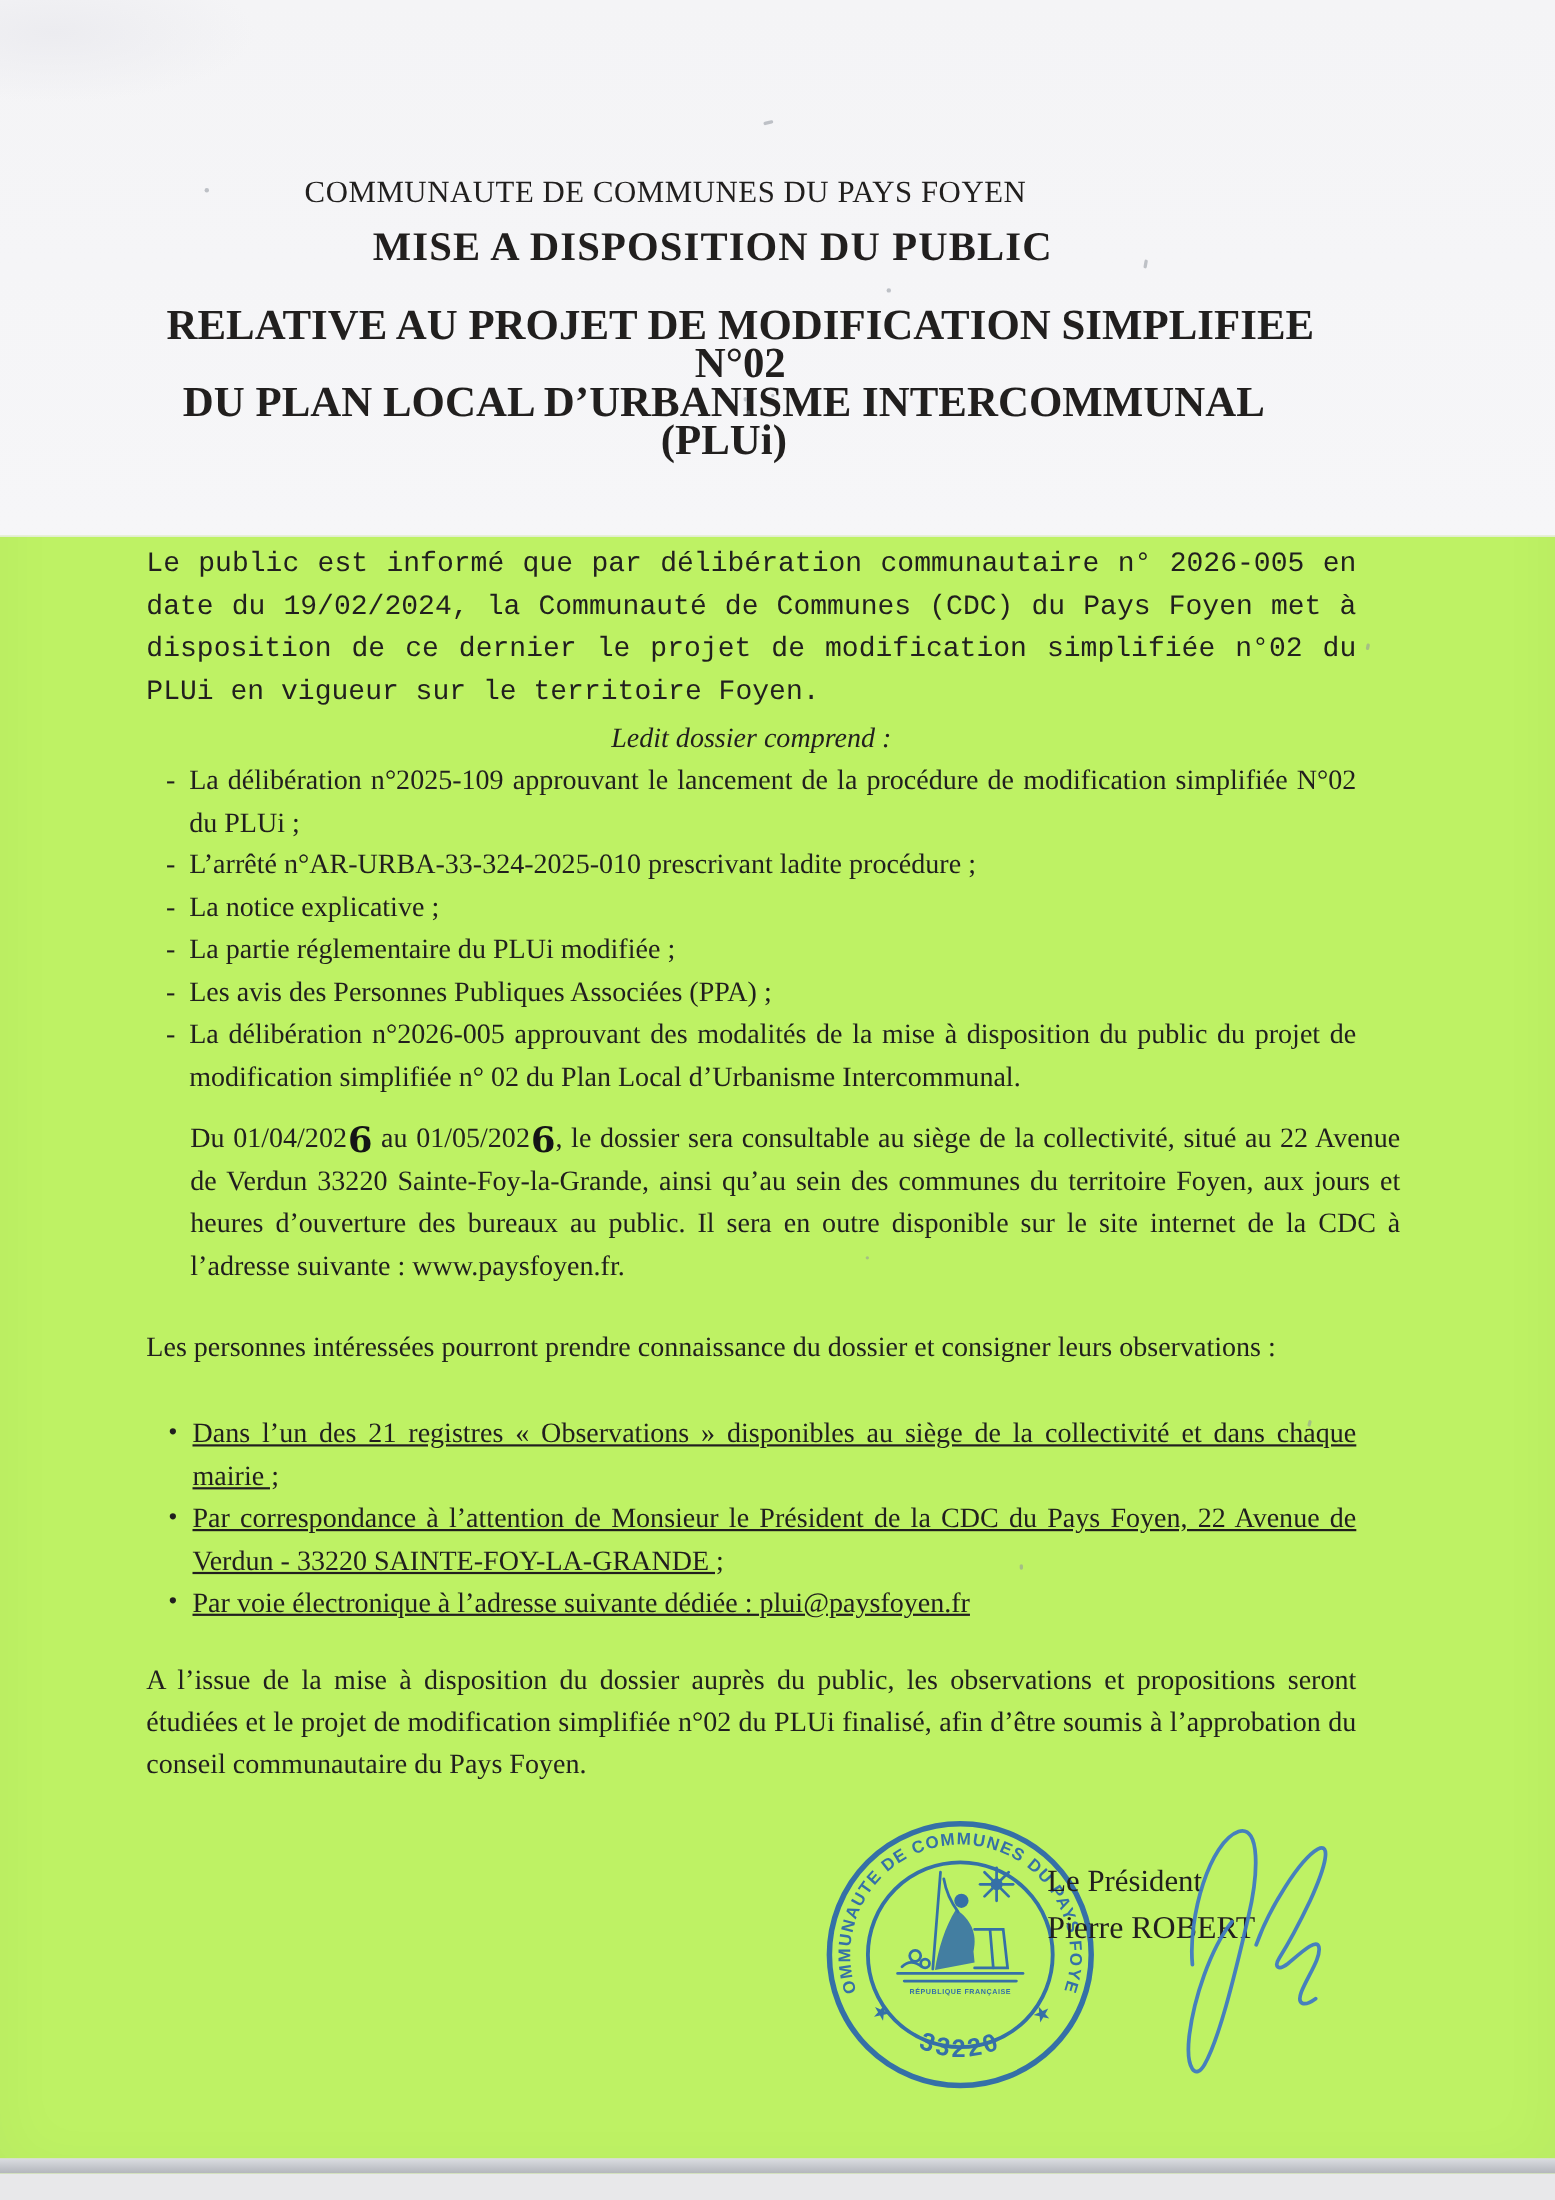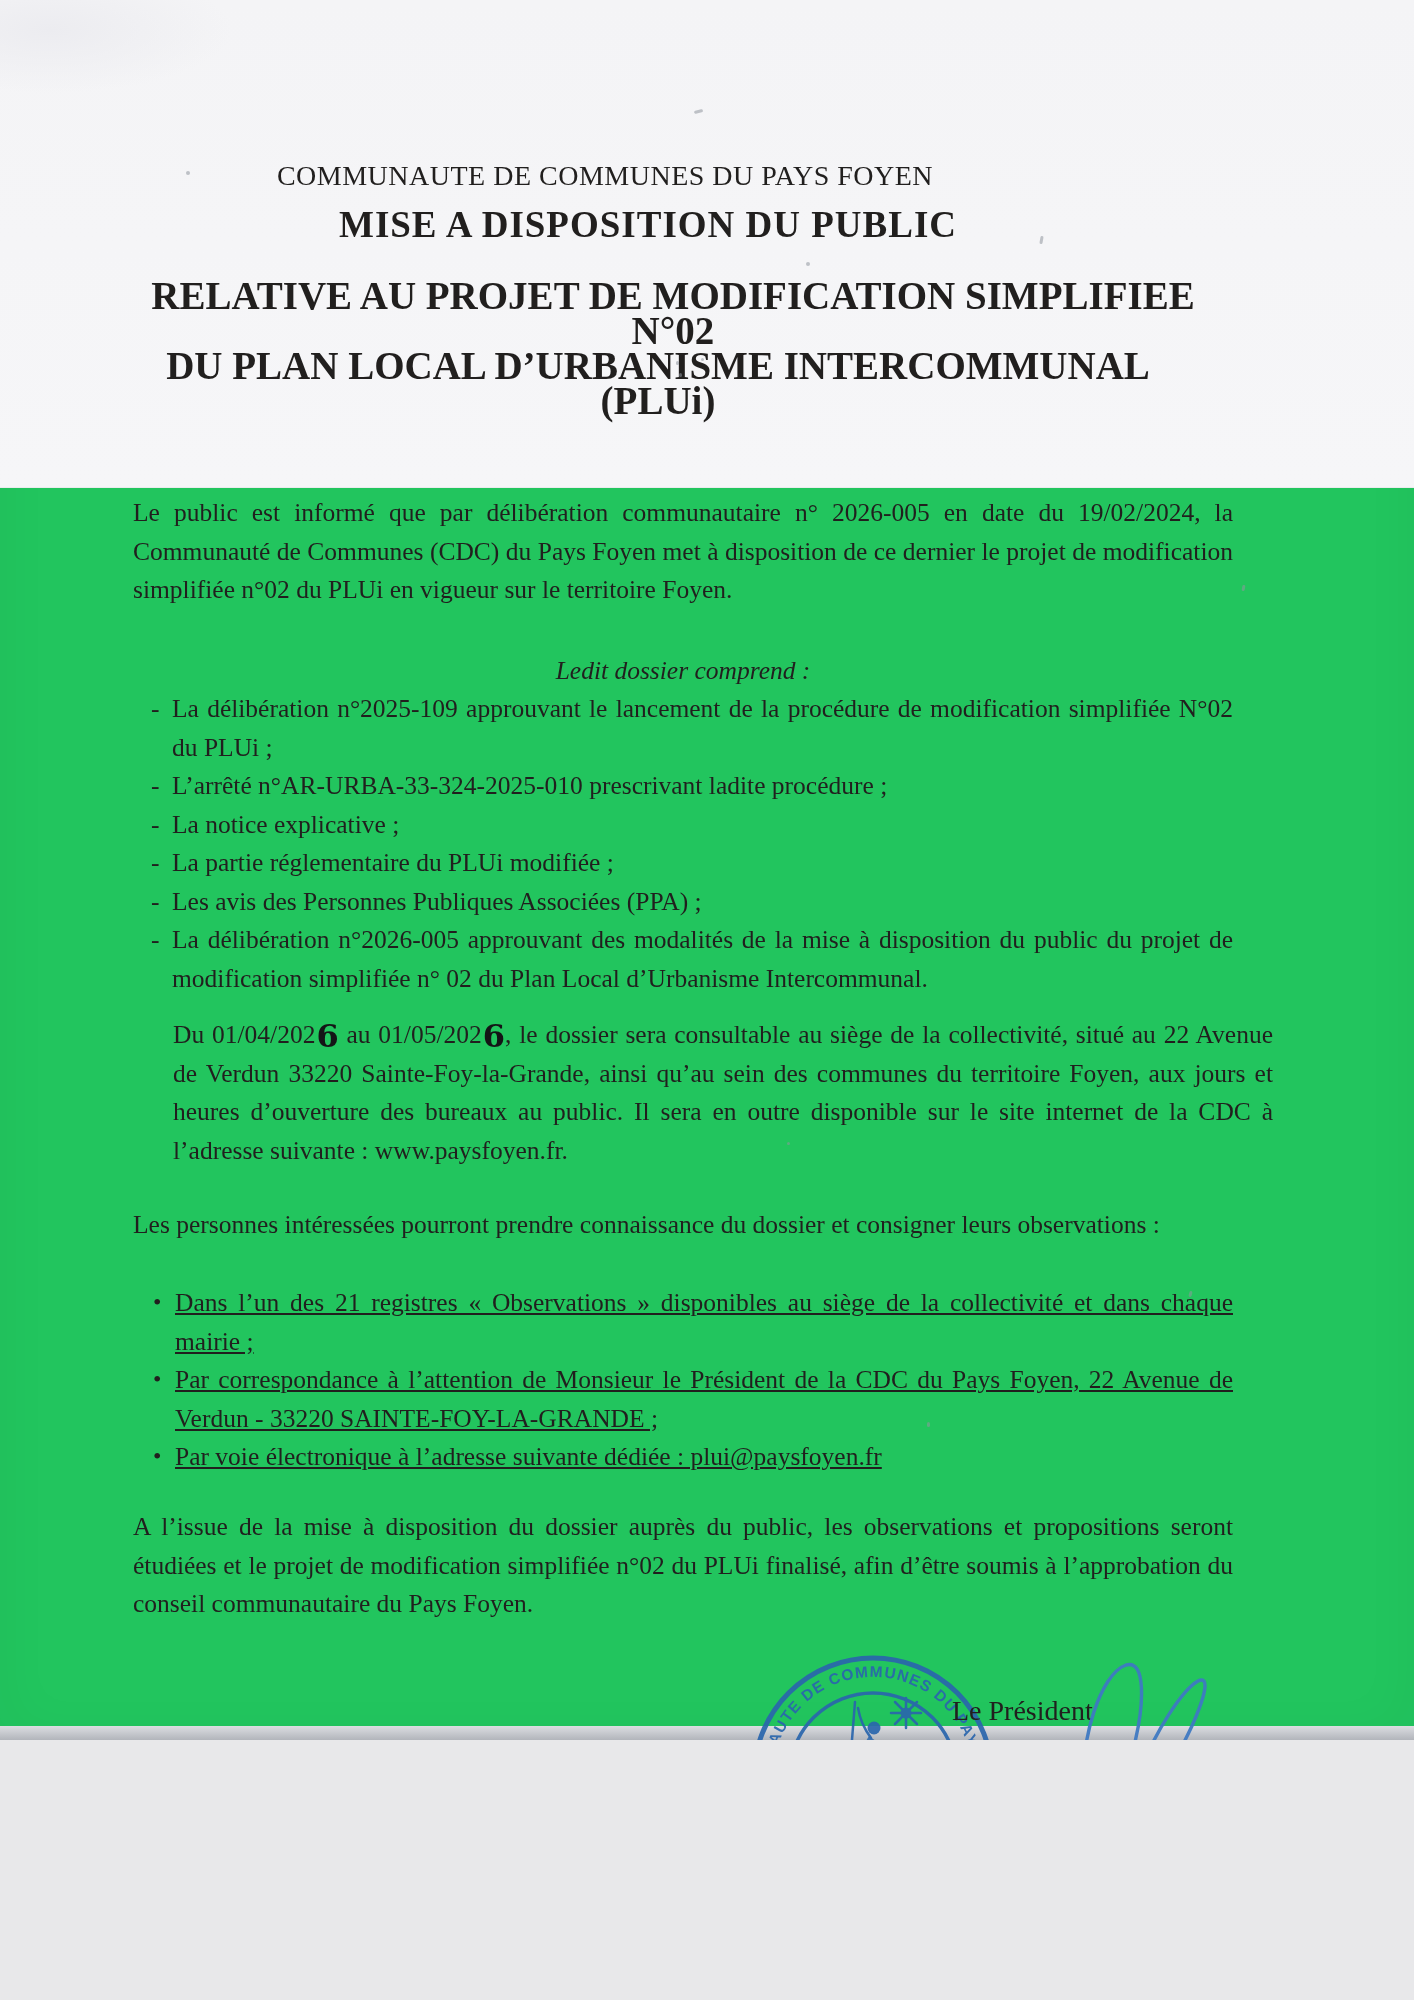--- a/index.html
+++ b/index.html
@@ -1,18 +1,18 @@
 <!DOCTYPE html>
 <html style="--stamp-blue: #2a66ad; --signature-blue: #3f79c2; --text-ink: #211f1e;"><head>
 <meta charset="utf-8">
 <style>
   html,body{margin:0;padding:0;background:#e8e8ea;}
   .page{
-    position:relative; width:1414px; height:1740px;
-    background:#22c55e; overflow:hidden;
+    position:relative; width:1414px; height:1976px;
+    background:#bef264; overflow:hidden;
     font-family:"Liberation Serif", serif;
     color:var(--text-ink, #211f1e);
     box-shadow: inset 0 0 60px rgba(20,20,40,0.04);
   }
   .top-band{
     position:absolute; left:0; top:0; width:100%; height:487px;
     background:
       radial-gradient(ellipse 260px 90px at 50px 30px, #ececf0, rgba(236,236,240,0) 70%),
       linear-gradient(#f4f4f6,#f6f6f8);
     border-bottom:1px solid #ebebee;
@@ -23,21 +23,21 @@
   }
   .block{
     position:absolute; left:133px; width:1100px;
     font-size:25.5px; line-height:38.5px; text-align:justify;
   }
   .b-org{top:157px; text-align:center; font-size:28px; letter-spacing:.5px; transform:translateX(-78px);}
   .b-title{top:206px; text-align:center; font-size:37px; font-weight:bold; letter-spacing:1px; transform:translateX(-35px);}
   .b-sub{top:278px; text-align:center; font-weight:bold; font-size:39px; line-height:35px;}
   .sub-l1{transform:translateX(-10px);}
   .sub-l2{transform:translateX(-25px);}
-  .b-intro{top:494px;}
+  .b-intro{top:494px;font-family:Liberation Mono, monospace;}
   .b-ledit{top:652px; text-align:center;font-style:italic;}
   .b-dashlist{top:690px;}
   .b-consult{top:1016px;margin-left:40px;}
   .b-partic{top:1206px;}
   .b-dotlist{top:1284px;}
   .b-closing{top:1508px;}
   .dash-item{position:relative; padding-left:39px; text-align:justify;}
   .dash-item::before{content:"-"; position:absolute; left:18px; top:0;}
   .dot-item{position:relative; padding-left:42px; text-align:justify;text-decoration:underline;}
   .dot-item::before{content:"\2022"; position:absolute; left:20px; top:-1px; font-size:24px;}

